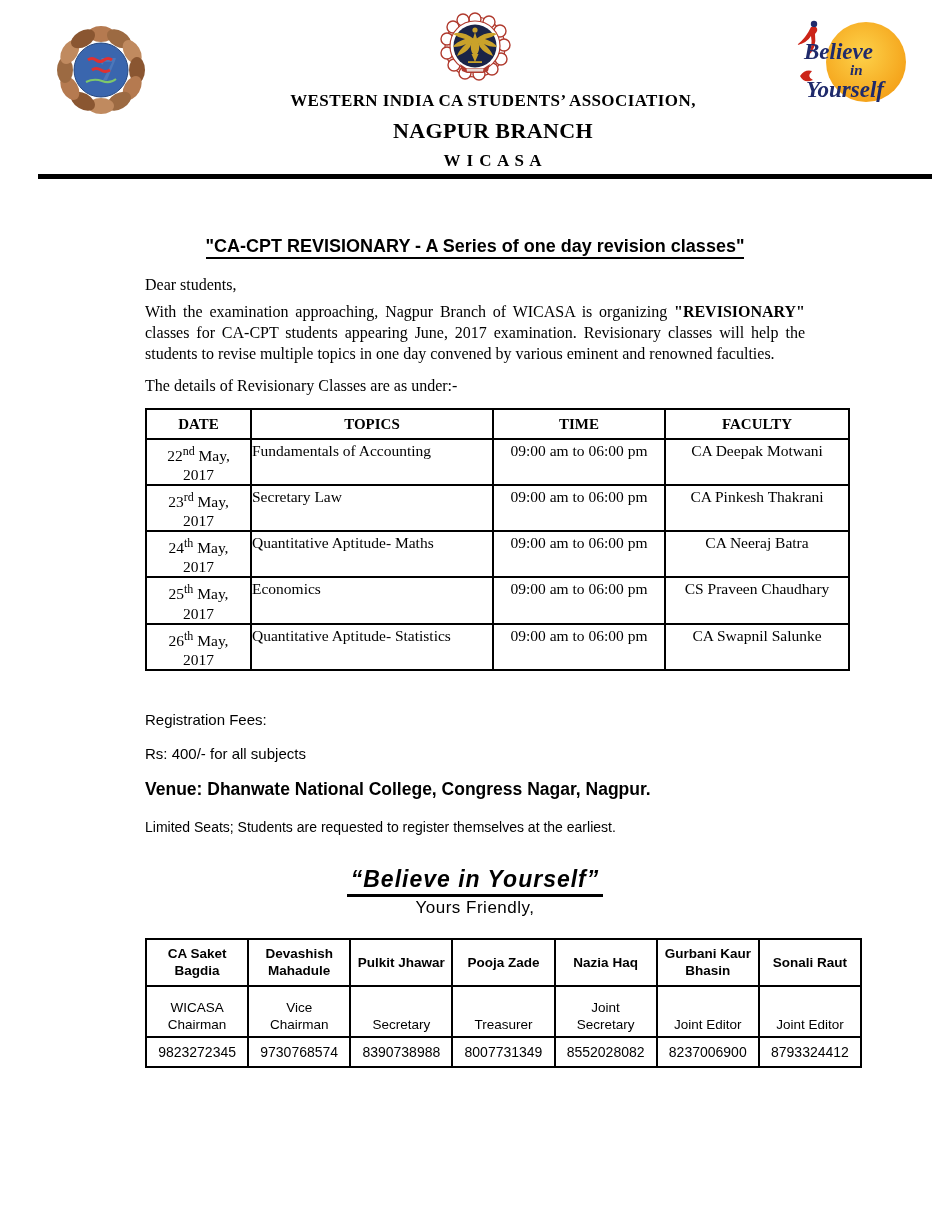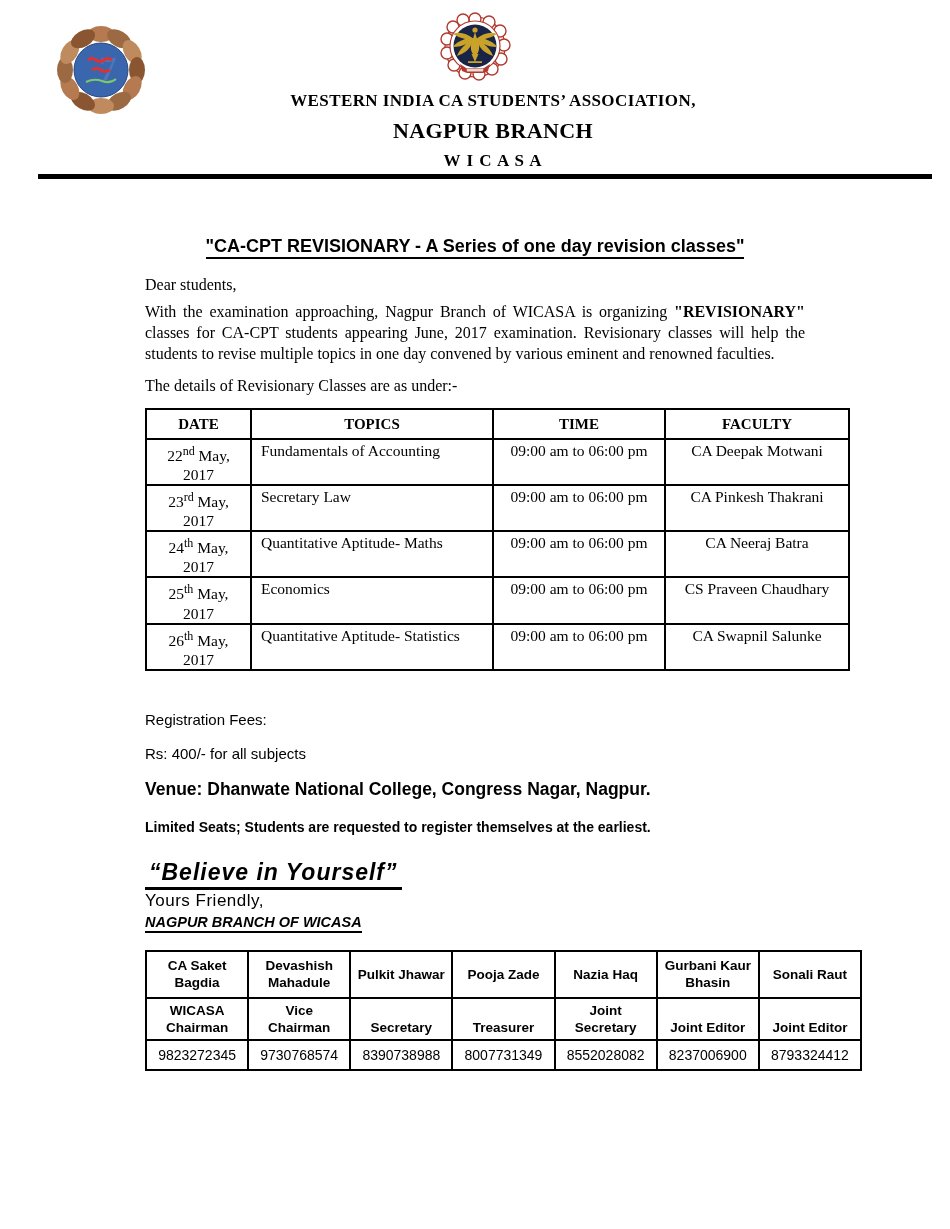--- a/index.html
+++ b/index.html
@@ -29,46 +29,46 @@
   .salutation { margin-top:19px; font-size:16px; }
   .intro { margin-top:7px; width:660px; font-size:16px; line-height:21px; text-align:justify; }
   .details-line { margin-top:13px; font-size:16px; }
 
   table { border-collapse:collapse; table-layout:fixed; }
   .schedule-table { margin-top:13px; width:703px; }
   .schedule-table th, .schedule-table td { border:2px solid #000; }
   .schedule-table th { height:30px; font-size:15px; font-weight:bold; text-align:center; }
   .schedule-table td { height:38px; vertical-align:top; font-size:15.5px; padding-top:2px; }
   .cell-date   { text-align:center; line-height:19px; }
-  .cell-topic  { text-align:left; padding-left:9px; }
+  .cell-topic  { text-align:left; }
   .cell-time   { text-align:center; }
   .cell-faculty{ text-align:center; }
   sup { font-size:12px; }
   .reg-label { margin-top:40px; font-family:"Liberation Sans", sans-serif; font-size:15px; }
   .reg-fee   { margin-top:17px; font-family:"Liberation Sans", sans-serif; font-size:15px; }
   .venue     { margin-top:17px; font-family:"Liberation Sans", sans-serif; font-size:17.5px; font-weight:bold; }
-  .note      { margin-top:19px; font-family:"Liberation Sans", sans-serif; font-size:14px; font-weight:bold; }
-
-  .closing { margin-top:24px; width:660px; text-align:left; }
+  .note      { margin-top:19px; font-family:"Liberation Sans", sans-serif; font-size:14px; font-weight:normal; }
+
+  .closing { margin-top:31px; width:660px; text-align:center; }
   .slogan {
     font-family:"Liberation Sans", sans-serif; font-size:23px; font-weight:bold; font-style:italic;
     letter-spacing:1px;
   }
   .slogan span { border-bottom:3px solid #000; padding:0 4px 2px 4px; }
   .signoff { margin-top:5px; font-family:"Liberation Sans", sans-serif; font-size:17px; letter-spacing:.5px; }
   .closing-branch {
     margin-top:3px; font-family:"Liberation Sans", sans-serif; font-size:14.5px;
     font-weight:bold; font-style:italic;
   }
   .closing-branch span { border-bottom:2px solid #000; padding-bottom:1px; }
 
   .committee-table { margin-top:20px; width:717px; font-family:"Liberation Sans", sans-serif; }
   .committee-table td { border:2px solid #000; text-align:center; }
   .row-names td  { height:47px; vertical-align:middle; font-size:13.5px; font-weight:bold; line-height:17px; padding:2px 5px; }
-  .row-desig td  { height:41px; vertical-align:bottom; font-size:13.5px; font-weight:bold; line-height:17px; padding:3px 6px 3px 6px;text-align:center; }
+  .row-desig td  { height:41px; vertical-align:bottom; font-size:13.5px; font-weight:normal; line-height:17px; padding:12px 6px 3px 6px;text-align:center; }
   .row-phones td { height:30px; vertical-align:middle; font-size:14px; }
 </style>
 </head>
 <body>
 
 <div class="page">
 
   <div class="header">
 
     <div class="logo-left">
@@ -146,20 +146,41 @@
           <path d="M38 28 Q50 19 59 23 Q53 27 47 28 Q56 31 59 36 Q51 36 46 33 Q53 39 55 45 Q46 42 42 36 Z"></path>
           <ellipse cx="37" cy="36" rx="4.2" ry="8"></ellipse>
           <path d="M33.5 43 L37 51 L40.5 43 Z"></path>
           <rect x="30" y="50.2" width="14" height="1.8"></rect>
         </g>
         <path d="M22 53 L28 57 L46 57 L52 53 L50 60 L45 62 L29 62 L24 60 Z" fill="#b03a2e"></path>
         <path d="M28.5 57.5 L45.5 57.5 L45 60.5 L29 60.5 Z" fill="#e8d9d5"></path>
       </svg>
     </div>
 
+    <div class="logo-right">
+      <svg width="118" height="96" viewBox="0 0 118 96">
+        <defs>
+          <radialGradient id="sun" cx="45%" cy="40%" r="65%">
+            <stop offset="0%" stop-color="#fdd24a"></stop>
+            <stop offset="100%" stop-color="#f49f16"></stop>
+          </radialGradient>
+        </defs>
+        <circle cx="78" cy="48" r="40" fill="url(#sun)"></circle>
+        <g>
+          <circle cx="26" cy="10" r="3.2" fill="#1f2a6b"></circle>
+          <path d="M23 13 Q18 24 9 31 Q19 29 23 22 Q25 32 20 42 Q29 34 27 20 Q31 16 28 13 Z" fill="#cc2418"></path>
+        </g>
+        <g font-family="Liberation Serif, serif" font-style="italic" font-weight="bold" fill="#1f2a6b">
+          <text x="16" y="45" font-size="23">Believe</text>
+          <text x="62" y="61" font-size="15">in</text>
+          <text x="18" y="83" font-size="23">Yourself</text>
+        </g>
+        <path d="M12 62 Q17 55 24 57 Q18 63 25 66 Q16 70 12 62 Z" fill="#cc2418"></path>
+      </svg>
+    </div>
 
     <div class="org-titles">
       <div class="org-line1">WESTERN INDIA CA STUDENTS’ ASSOCIATION,</div>
       <div class="org-line2">NAGPUR BRANCH</div>
       <div class="org-line3">W I C A S A</div>
     </div>
     <div class="rule"></div>
   </div>
 
   <div class="content">
@@ -222,21 +243,20 @@
       </table>
 
     <div class="reg-label">Registration Fees:</div>
     <div class="reg-fee">Rs: 400/- for all subjects</div>
     <div class="venue">Venue: Dhanwate National College, Congress Nagar, Nagpur.</div>
     <div class="note">Limited Seats; Students are requested to register themselves at the earliest.</div>
 
     <div class="closing">
       <div class="slogan"><span>“Believe in Yourself”</span></div>
       <div class="signoff">Yours Friendly,</div>
-      <div class="closing-branch"><span>NAGPUR BRANCH OF WICASA</span></div>
     </div>
 
     <table class="committee-table">
       <tbody>
           <tr class="row-names">
         <td>CA Saket Bagdia</td>
         <td>Devashish Mahadule</td>
         <td>Pulkit Jhawar</td>
         <td>Pooja Zade</td>
         <td>Nazia Haq</td>

